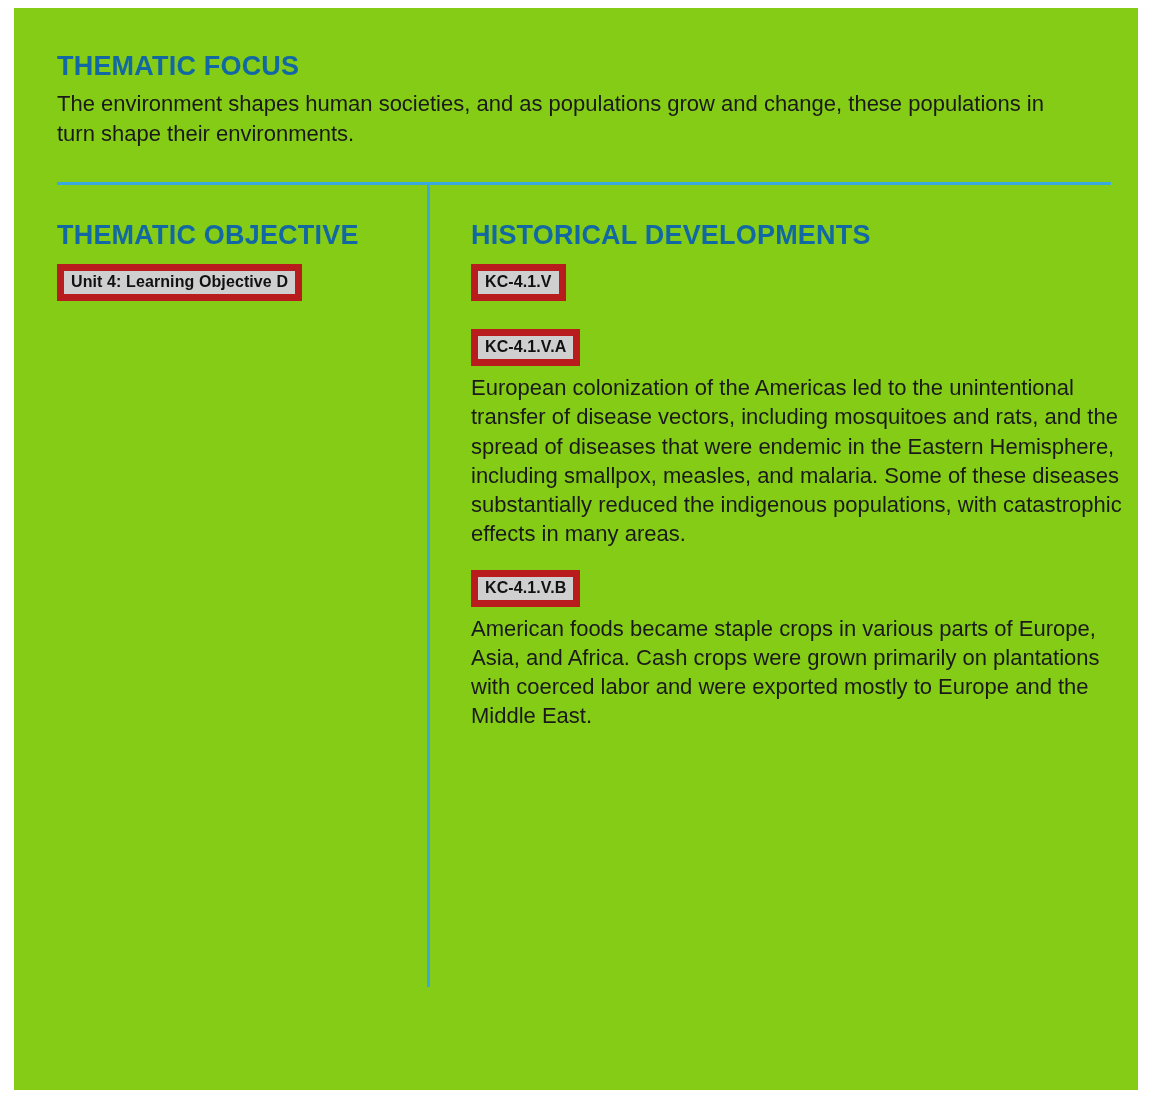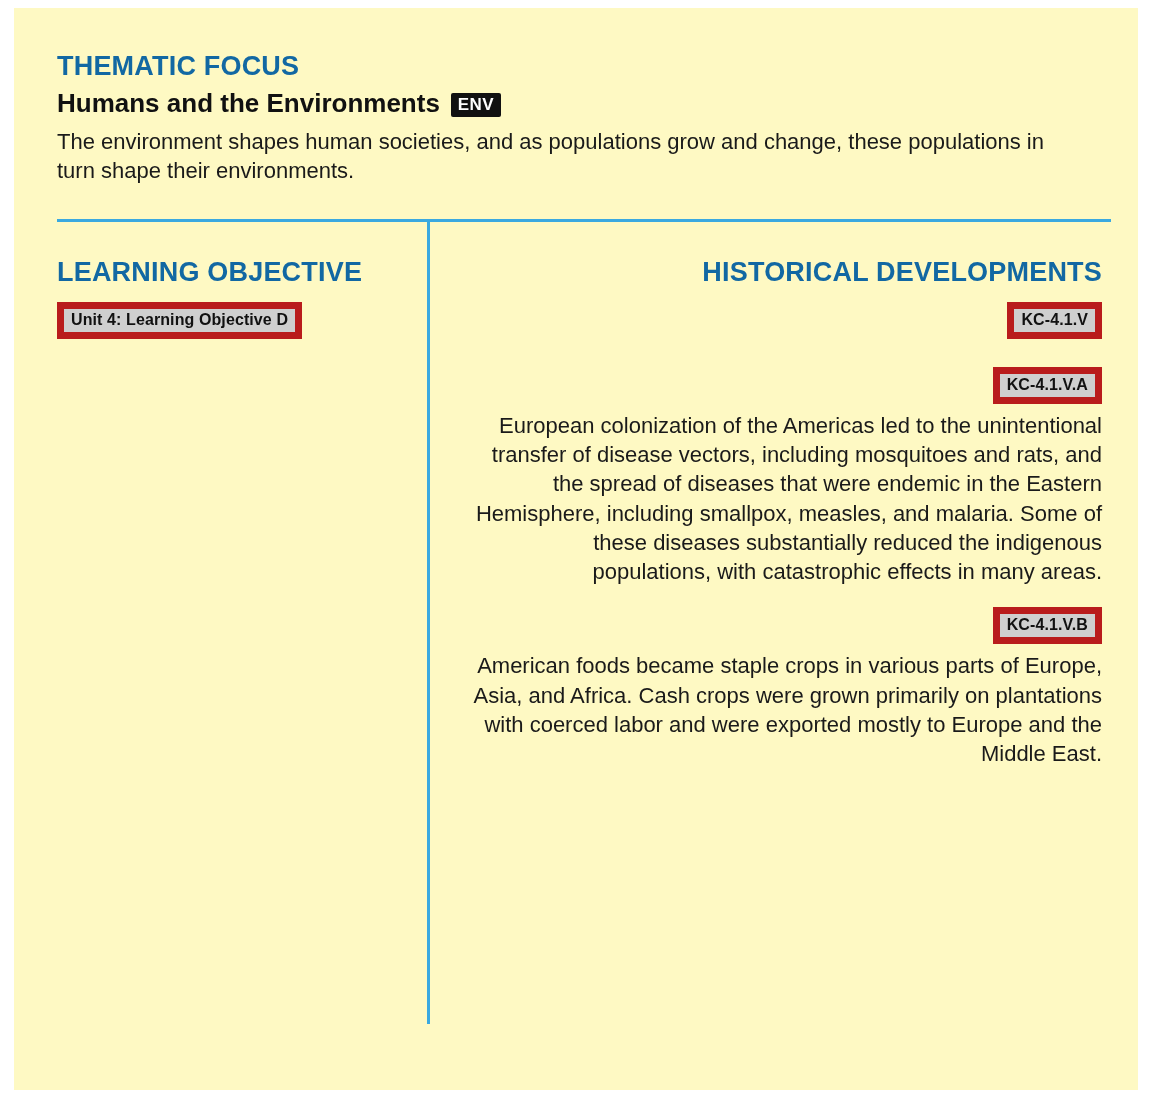--- a/index.html
+++ b/index.html
@@ -13,21 +13,21 @@
     font-family: "Liberation Sans", sans-serif;
     -webkit-font-smoothing: antialiased;
   }
 
   .page {
     position: absolute;
     left: 14px;
     top: 8px;
     width: 1124px;
     height: 1082px;
-    background: #fef9c3;
+    background: #84cc16;
     box-sizing: border-box;
     padding: 44px 0 0 0;
   }
 
   
   .focus-block {
     padding: 0 40px 0 43px;
   }
 
   .eyebrow {
@@ -103,23 +103,21 @@
     background: #3aa9e0;
     flex: 0 0 3px;
     align-self: stretch;
     height: 802px;
   }
 
   .col-right {
     flex: 1 1 auto;
     padding-top: 36px;
     padding-left: 41px;
-    padding-right: 36px;
     box-sizing: border-box;
-    text-align: right;
   }
 
   .col-heading {
     font-size: 27px;
     font-weight: bold;
     color: #1268a3;
     letter-spacing: 0.2px;
     line-height: 1.05;
     margin-bottom: 15px;
   }
@@ -146,33 +144,29 @@
   .hd-item { margin-bottom: 21px; }
   .hd-item:last-child { margin-bottom: 0; margin-top: 8px; }
 </style>
 </head>
 <body>
 
 <div class="page">
 
   <div class="focus-block">
     <div class="eyebrow">THEMATIC FOCUS</div>
-    <div class="focus-title-row">
-      <span class="focus-title">Humans and the Environments</span>
-      <span class="env-badge">ENV</span>
-    </div>
     <div class="focus-desc">The environment shapes human societies, and as populations grow and change, these populations in turn shape their environments.</div>
   </div>
 
   <div class="hrule"></div>
 
   <div class="columns">
 
     <div class="col-left">
-      <div class="col-heading">LEARNING OBJECTIVE</div>
+      <div class="col-heading">THEMATIC OBJECTIVE</div>
       <div class="tag">Unit 4: Learning Objective D</div>
     </div>
 
     <div class="vrule"></div>
 
     <div class="col-right">
       <div class="col-heading">HISTORICAL DEVELOPMENTS</div>
 
       <div class="hd-item">
         <div class="tag">KC-4.1.V</div>

